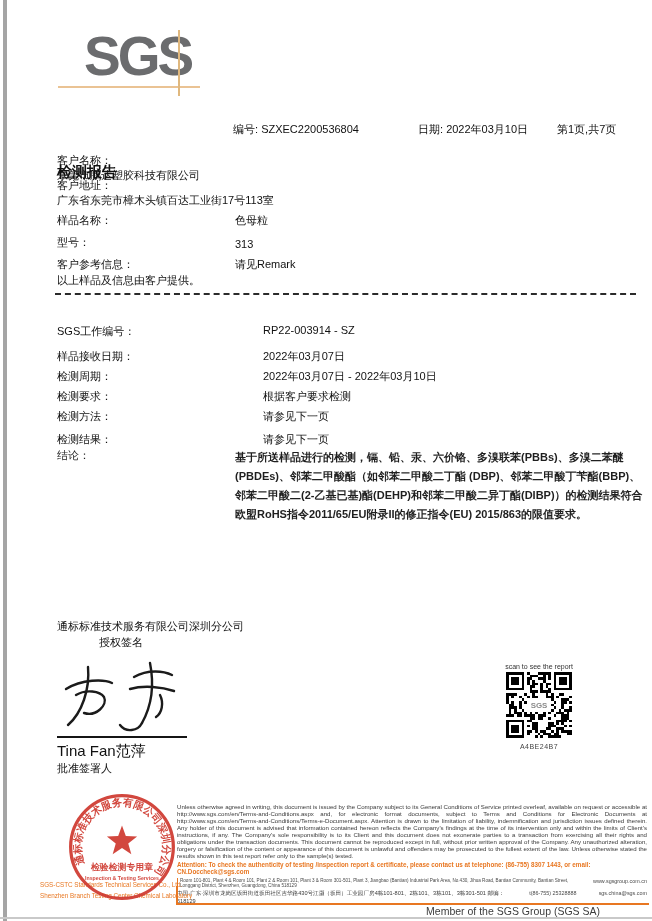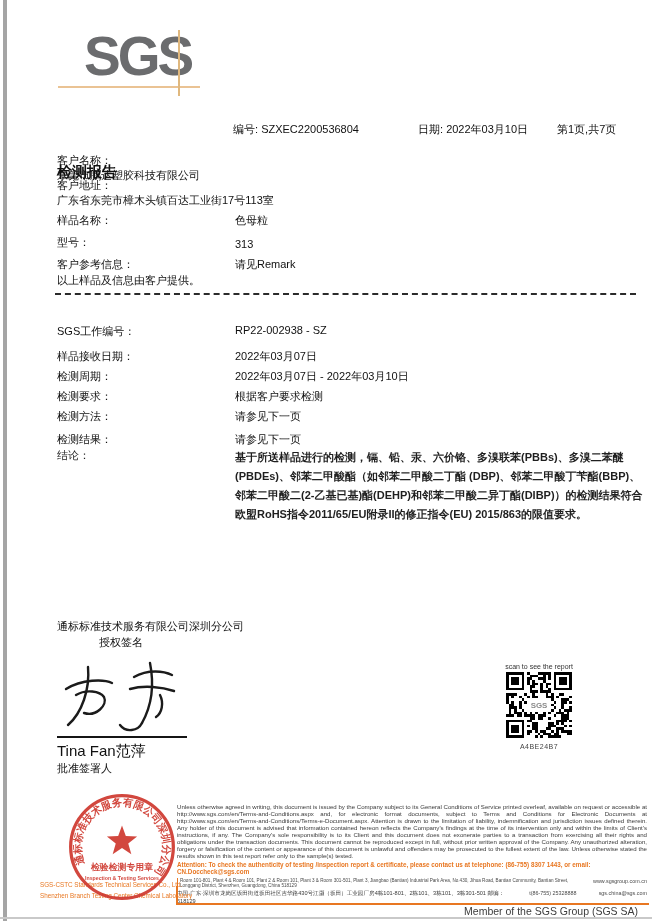--- a/index.html
+++ b/index.html
@@ -23,21 +23,21 @@
   .row .lbl{flex:0 0 auto;}
   .client-block{left:57px;top:153px;width:560px;}
   .client-block .row{height:25px;align-items:flex-start;flex-direction:column;}
   .client-block .lbl{width:73px;}
   .sample-block{left:57px;top:206px;width:560px;}
   .sample-block .row{height:22px;align-items:flex-end;}
   .sample-block .lbl{width:178px;}
   .note{left:57px;top:273px;font-size:11px;color:#111;}
   .dashes{left:55px;top:293px;width:581px;border-top:2px dashed #2b2b2b;height:0;}
   .job-block{left:57px;top:324px;width:585px;}
-  .job-block .row{height:20px;}
+  .job-block .row{height:20px;gap:28px;}
   .job-block .lbl{width:178px;}
   .mt5{margin-top:5px;} .mt3{margin-top:3px;}
   .concl{left:57px;top:448px;width:590px;display:flex;font-size:11px;}
   .concl .lbl{width:178px;flex:0 0 auto;}
   .concl .txt{width:412px;line-height:19px;font-weight:bold;}
   
   .sign-company{left:57px;top:619px;font-size:11px;color:#111;}
   .sign-auth{left:68px;top:635px;font-size:11px;color:#111;margin-left:31px;}
   .sig-svg{left:52px;top:655px;}
   .sig-line{left:57px;top:736px;width:130px;height:2px;background:#151515;}
@@ -56,21 +56,21 @@
   .attn{font-size:6.3px;line-height:7px;color:#e87722;font-weight:700;margin-top:2px;}
   .addr-row{display:flex;justify-content:space-between;margin-top:3px;}
   .addr-en{font-size:4.6px;color:#4a4a4a;width:400px;border-left:1px solid #e87722;padding-left:2px;}
   .addr-web{font-size:5.4px;color:#4a4a4a;}
   .addr-row2{display:flex;justify-content:space-between;margin-top:2px;}
   .addr-cn{font-size:5.6px;color:#3a3a3a;width:330px;}
   .addr-tel{font-size:5.4px;color:#4a4a4a;}
   .addr-mail{font-size:5.4px;color:#4a4a4a;}
   .foot-orange-h{left:176px;top:903px;width:473px;height:2px;background:#e87722;}
   .foot-orange-v{left:176px;top:886px;width:2px;height:19px;background:#e87722;}
-  .member{left:0;top:905px;width:600px;text-align:right;font-size:10.5px;color:#3c3c3c;padding-left:38px;}
+  .member{left:0;top:905px;width:600px;text-align:right;font-size:10.5px;color:#3c3c3c;}
 </style>
 </head>
 <body>
 
 <div class="page">
 
   <div class="abs left-border"></div>
 
   <div class="abs logo-text">SGS</div>
   <div class="abs logo-hline"></div>
@@ -112,21 +112,21 @@
       <span>请见Remark</span>
     </div>
   </div>
   <div class="abs note">以上样品及信息由客户提供。</div>
 
   <div class="abs dashes"></div>
 
   <div class="abs job-block">
     <div class="row">
       <span class="lbl">SGS工作编号：</span>
-      <span>RP22-002938 - SZ</span>
+      <span>RP22-003914 - SZ</span>
     </div>
     <div class="row mt5">
       <span class="lbl">样品接收日期：</span>
       <span>2022年03月07日</span>
     </div>
     <div class="row">
       <span class="lbl">检测周期：</span>
       <span>2022年03月07日 - 2022年03月10日</span>
     </div>
     <div class="row">

